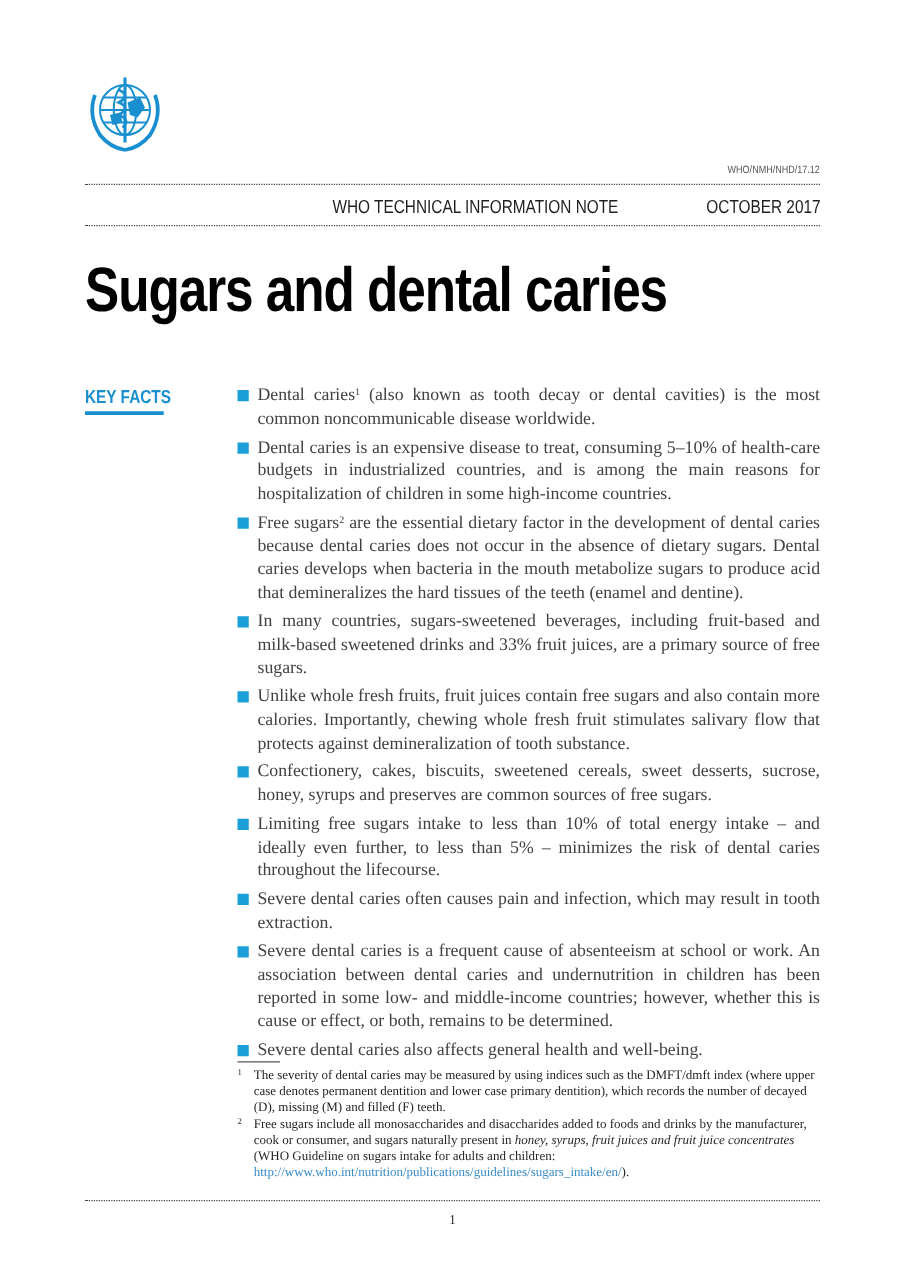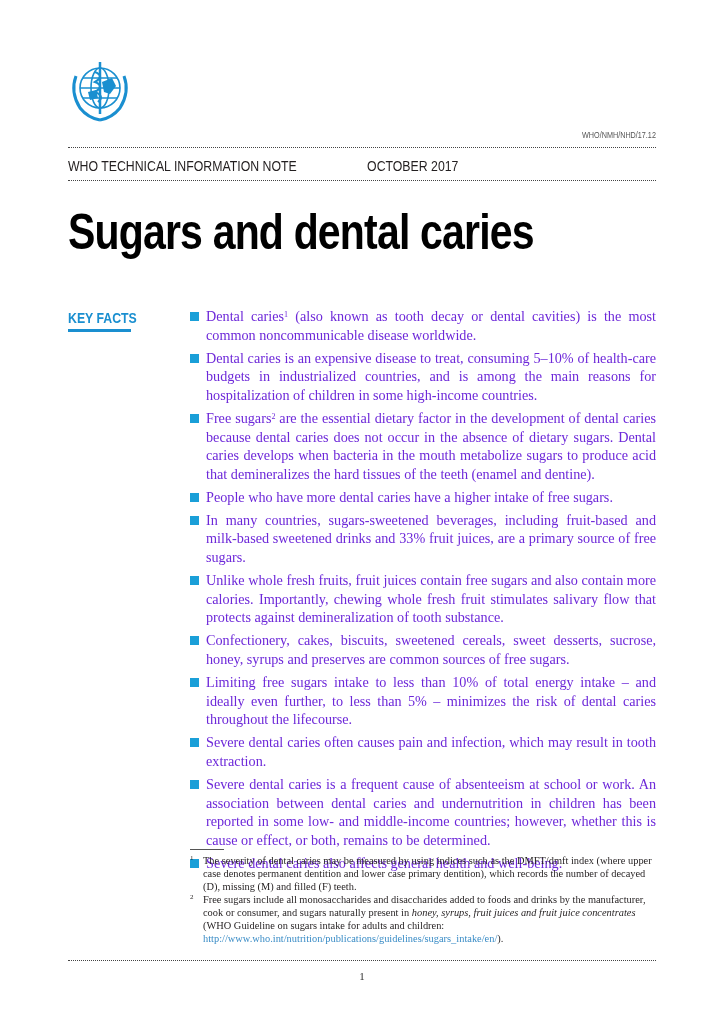--- a/index.html
+++ b/index.html
@@ -3,28 +3,28 @@
   <meta charset="utf-8">
   <style>
     html, body { margin: 0; padding: 0; background: #ffffff; }
     body { width: 724px; height: 1024px; position: relative; overflow: hidden; color: #231f20; }
     .abs { position: absolute; }
     .logo { left: 68px; top: 58px; width: 200px; height: 66px; }
     .logo-emblem { position: absolute; left: 0; top: 0; width: 64px; height: 66px; }
     .logo-text { position: absolute; left: 70px; top: 4px; font-family: "Liberation Sans", sans-serif; font-weight: bold; color: #1a8fd0; font-size: 21px; line-height: 24px; letter-spacing: -0.5px; }
     .docnum { right: 68px; top: 130px; font-family: "Liberation Sans", sans-serif; font-size: 8.5px; color: #555; transform: scaleX(0.85); transform-origin: right; }
     .dots { left: 68px; width: 588px; height: 0; border-top: 1.5px dotted #444; }
-    .note-row { left: 68px; width: 588px; top: 157px; font-family: "Liberation Sans", sans-serif; font-size: 15px; display: flex; justify-content: flex-start; color: #231f20; }
+    .note-row { left: 68px; width: 588px; top: 157px; font-family: "Liberation Sans", sans-serif; font-size: 15px; display: flex; justify-content: flex-end; color: #231f20; }
     .note-row span { transform: scaleX(0.82); display: inline-block; }
     .note-left { transform-origin: left; }
     .note-right { transform-origin: right; }
     .title { left: 68px; top: 203px; font-family: "Liberation Sans", sans-serif; font-weight: bold; font-size: 50px; line-height: 58px; color: #000; transform: scaleX(0.82); transform-origin: left; letter-spacing: -1px; white-space: nowrap; }
     .keyfacts { left: 68px; top: 309px; font-family: "Liberation Sans", sans-serif; font-weight: bold; font-size: 15px; color: #1a8fd0; transform: scaleX(0.82); transform-origin: left; }
     .keyfacts-bar { left: 68px; top: 329px; width: 63px; height: 3px; background: #1a8fd0; }
-    .facts { left: 190px; top: 307px; width: 466px; margin: 0; padding: 0; list-style: none; font-family: "Liberation Serif", serif; font-size: 14.2px; line-height: 18.7px; color: #6d28d9; }
+    .facts { left: 190px; top: 307px; width: 466px; margin: 0; padding: 0; list-style: none; font-family: "Liberation Serif", serif; font-size: 14.2px; line-height: 18.7px; color: #404040; }
     .facts li { position: relative; padding-left: 16px; margin-bottom: 4.2px; text-align: justify; }
     .bullet { position: absolute; left: 0; top: 5px; width: 9px; height: 9px; background: #1a9fd8; }
     .fn-rule { left: 190px; top: 849px; width: 34px; height: 0; border-top: 1px solid #555; }
     .footnotes { left: 190px; top: 854px; width: 466px; font-family: "Liberation Serif", serif; font-size: 10.4px; line-height: 13px; color: #231f20; }
     .fn { position: relative; padding-left: 13px; }
     .fn-mark { position: absolute; left: 0; top: -2px; font-size: 7px; }
     .link { color: #3a8cc6; }
     .page-num { left: 0; width: 724px; top: 970px; text-align: center; font-family: "Liberation Serif", serif; font-size: 11px; color: #333; }
     sup { font-size: 8px; line-height: 0; vertical-align: 4px; }
   </style>
@@ -59,21 +59,20 @@
 
 <h1 class="abs title" style="margin:0;">Sugars and dental caries</h1>
 
 <div class="abs keyfacts">KEY FACTS</div>
 <div class="abs keyfacts-bar"></div>
 
 <ul class="abs facts">
   <li><span class="bullet"></span><span>Dental caries</span><sup>1</sup><span> (also known as tooth decay or dental cavities) is the most common noncommunicable disease worldwide.</span></li>
   <li><span class="bullet"></span><span>Dental caries is an expensive disease to treat, consuming 5–10% of health-care budgets in industrialized countries, and is among the main reasons for hospitalization of children in some high-income countries.</span></li>
   <li><span class="bullet"></span><span>Free sugars</span><sup>2</sup><span> are the essential dietary factor in the development of dental caries because dental caries does not occur in the absence of dietary sugars. Dental caries develops when bacteria in the mouth metabolize sugars to produce acid that demineralizes the hard tissues of the teeth (enamel and dentine).</span></li>
-  <li><span class="bullet"></span><span>People who have more dental caries have a higher intake of free sugars.</span></li>
   <li><span class="bullet"></span><span>In many countries, sugars-sweetened beverages, including fruit-based and milk-based sweetened drinks and 33% fruit juices, are a primary source of free sugars.</span></li>
   <li><span class="bullet"></span><span>Unlike whole fresh fruits, fruit juices contain free sugars and also contain more calories. Importantly, chewing whole fresh fruit stimulates salivary flow that protects against demineralization of tooth substance.</span></li>
   <li><span class="bullet"></span><span>Confectionery, cakes, biscuits, sweetened cereals, sweet desserts, sucrose, honey, syrups and preserves are common sources of free sugars.</span></li>
   <li><span class="bullet"></span><span>Limiting free sugars intake to less than 10% of total energy intake – and ideally even further, to less than 5% – minimizes the risk of dental caries throughout the lifecourse.</span></li>
   <li><span class="bullet"></span><span>Severe dental caries often causes pain and infection, which may result in tooth extraction.</span></li>
   <li><span class="bullet"></span><span>Severe dental caries is a frequent cause of absenteeism at school or work. An association between dental caries and undernutrition in children has been reported in some low- and middle-income countries; however, whether this is cause or effect, or both, remains to be determined.</span></li>
   <li><span class="bullet"></span><span>Severe dental caries also affects general health and well-being.</span></li>
 </ul>
 
 <div class="abs fn-rule"></div>

